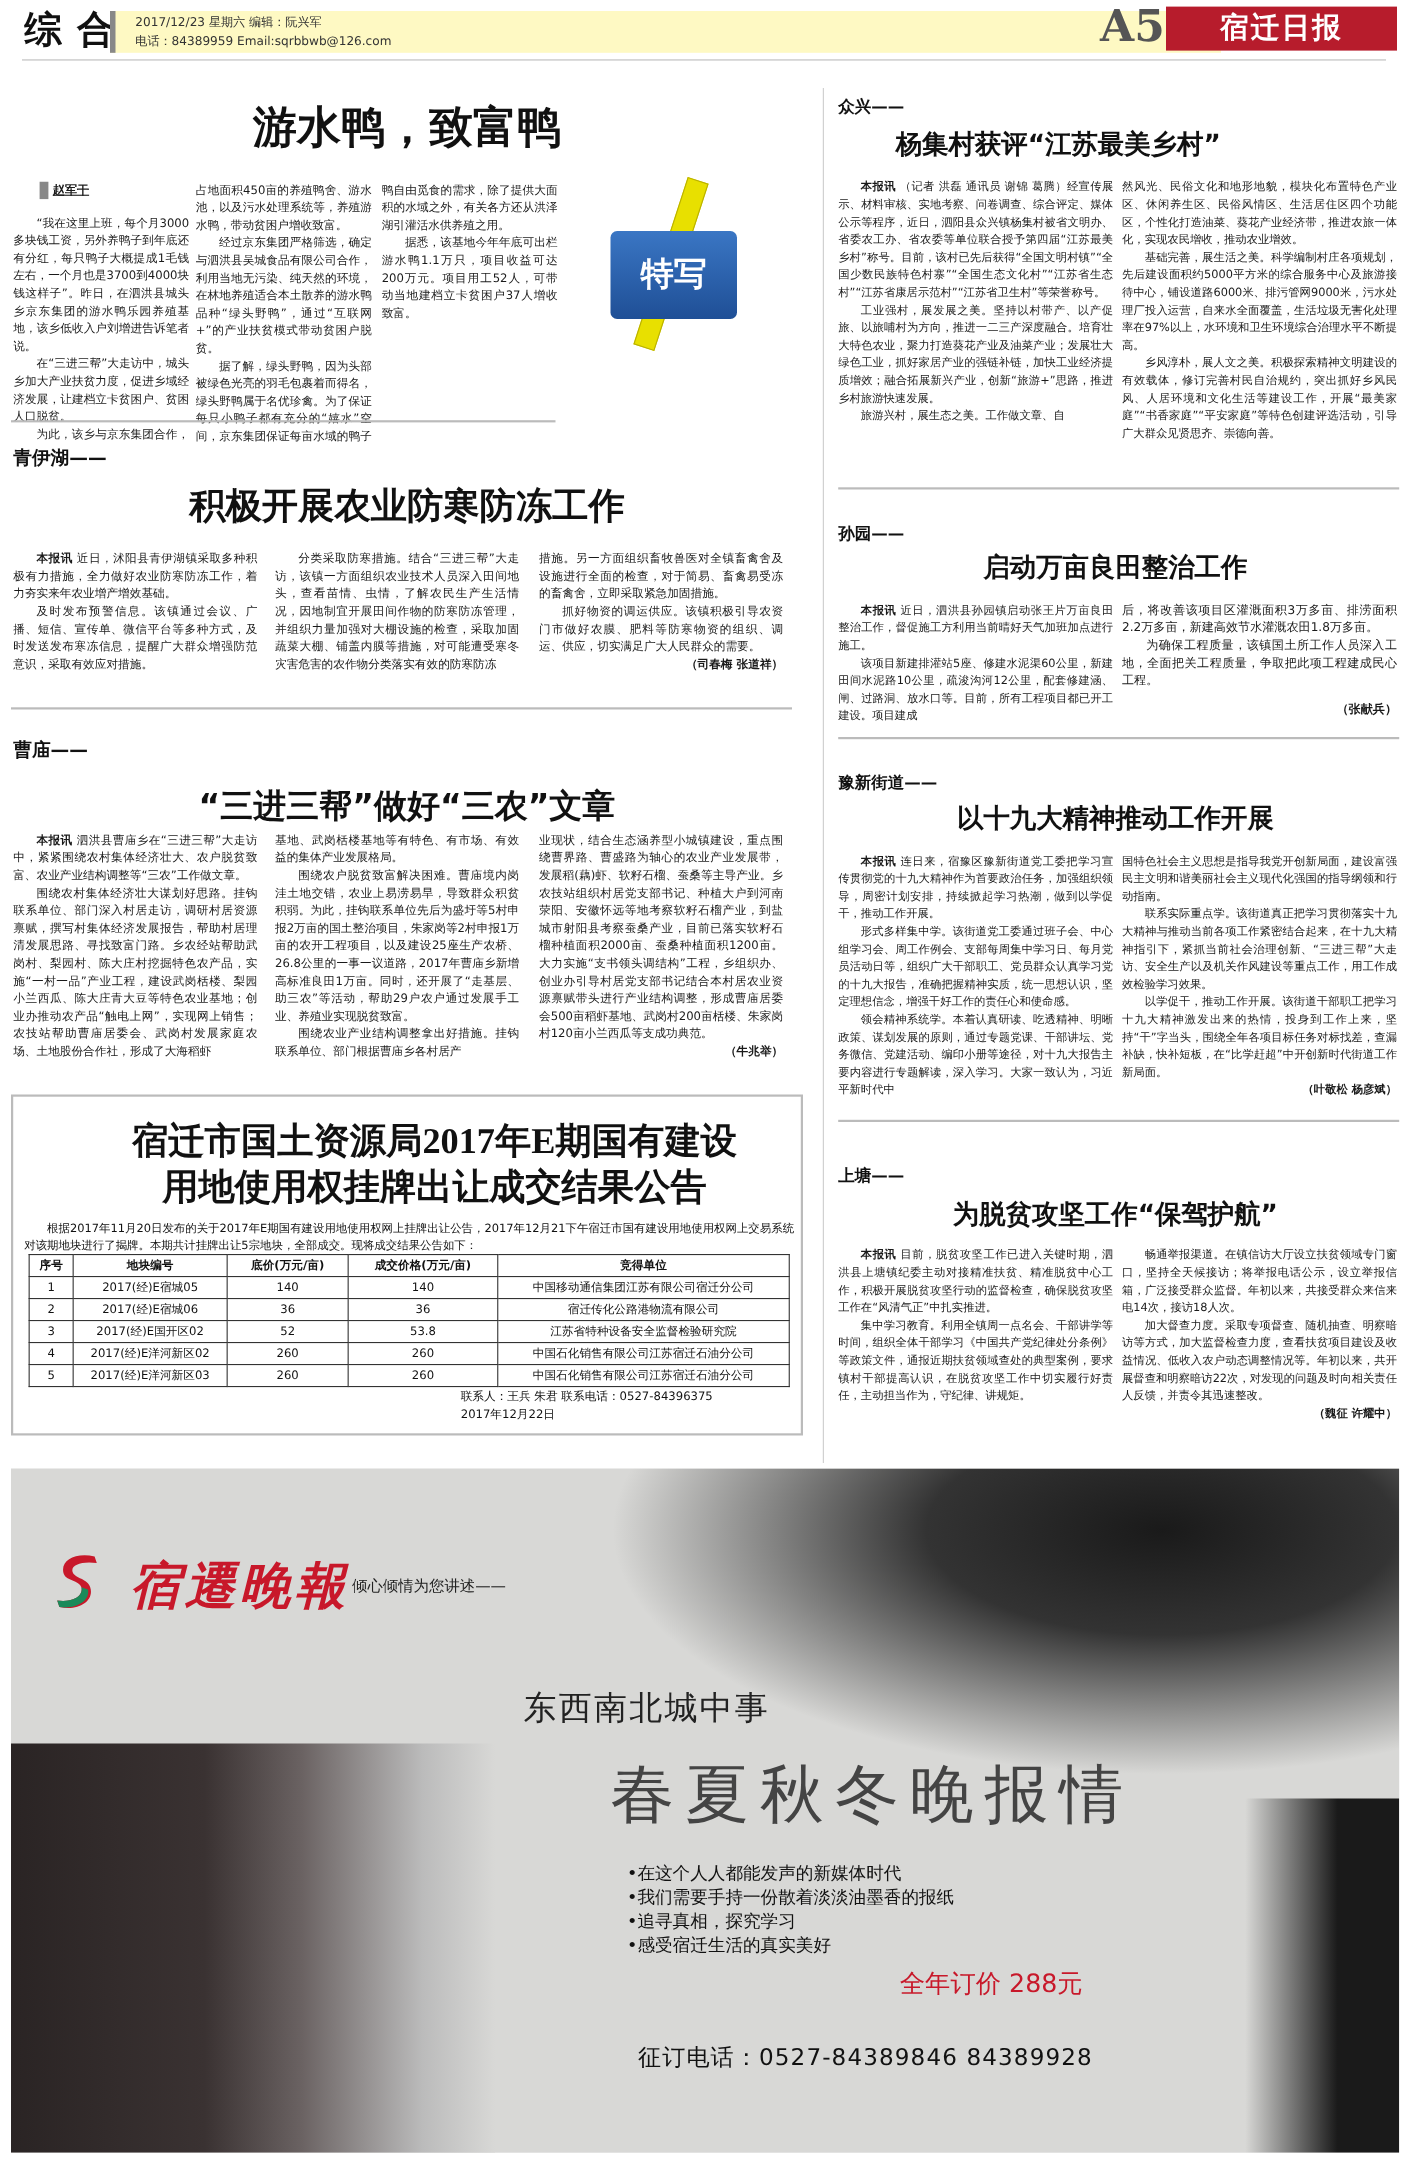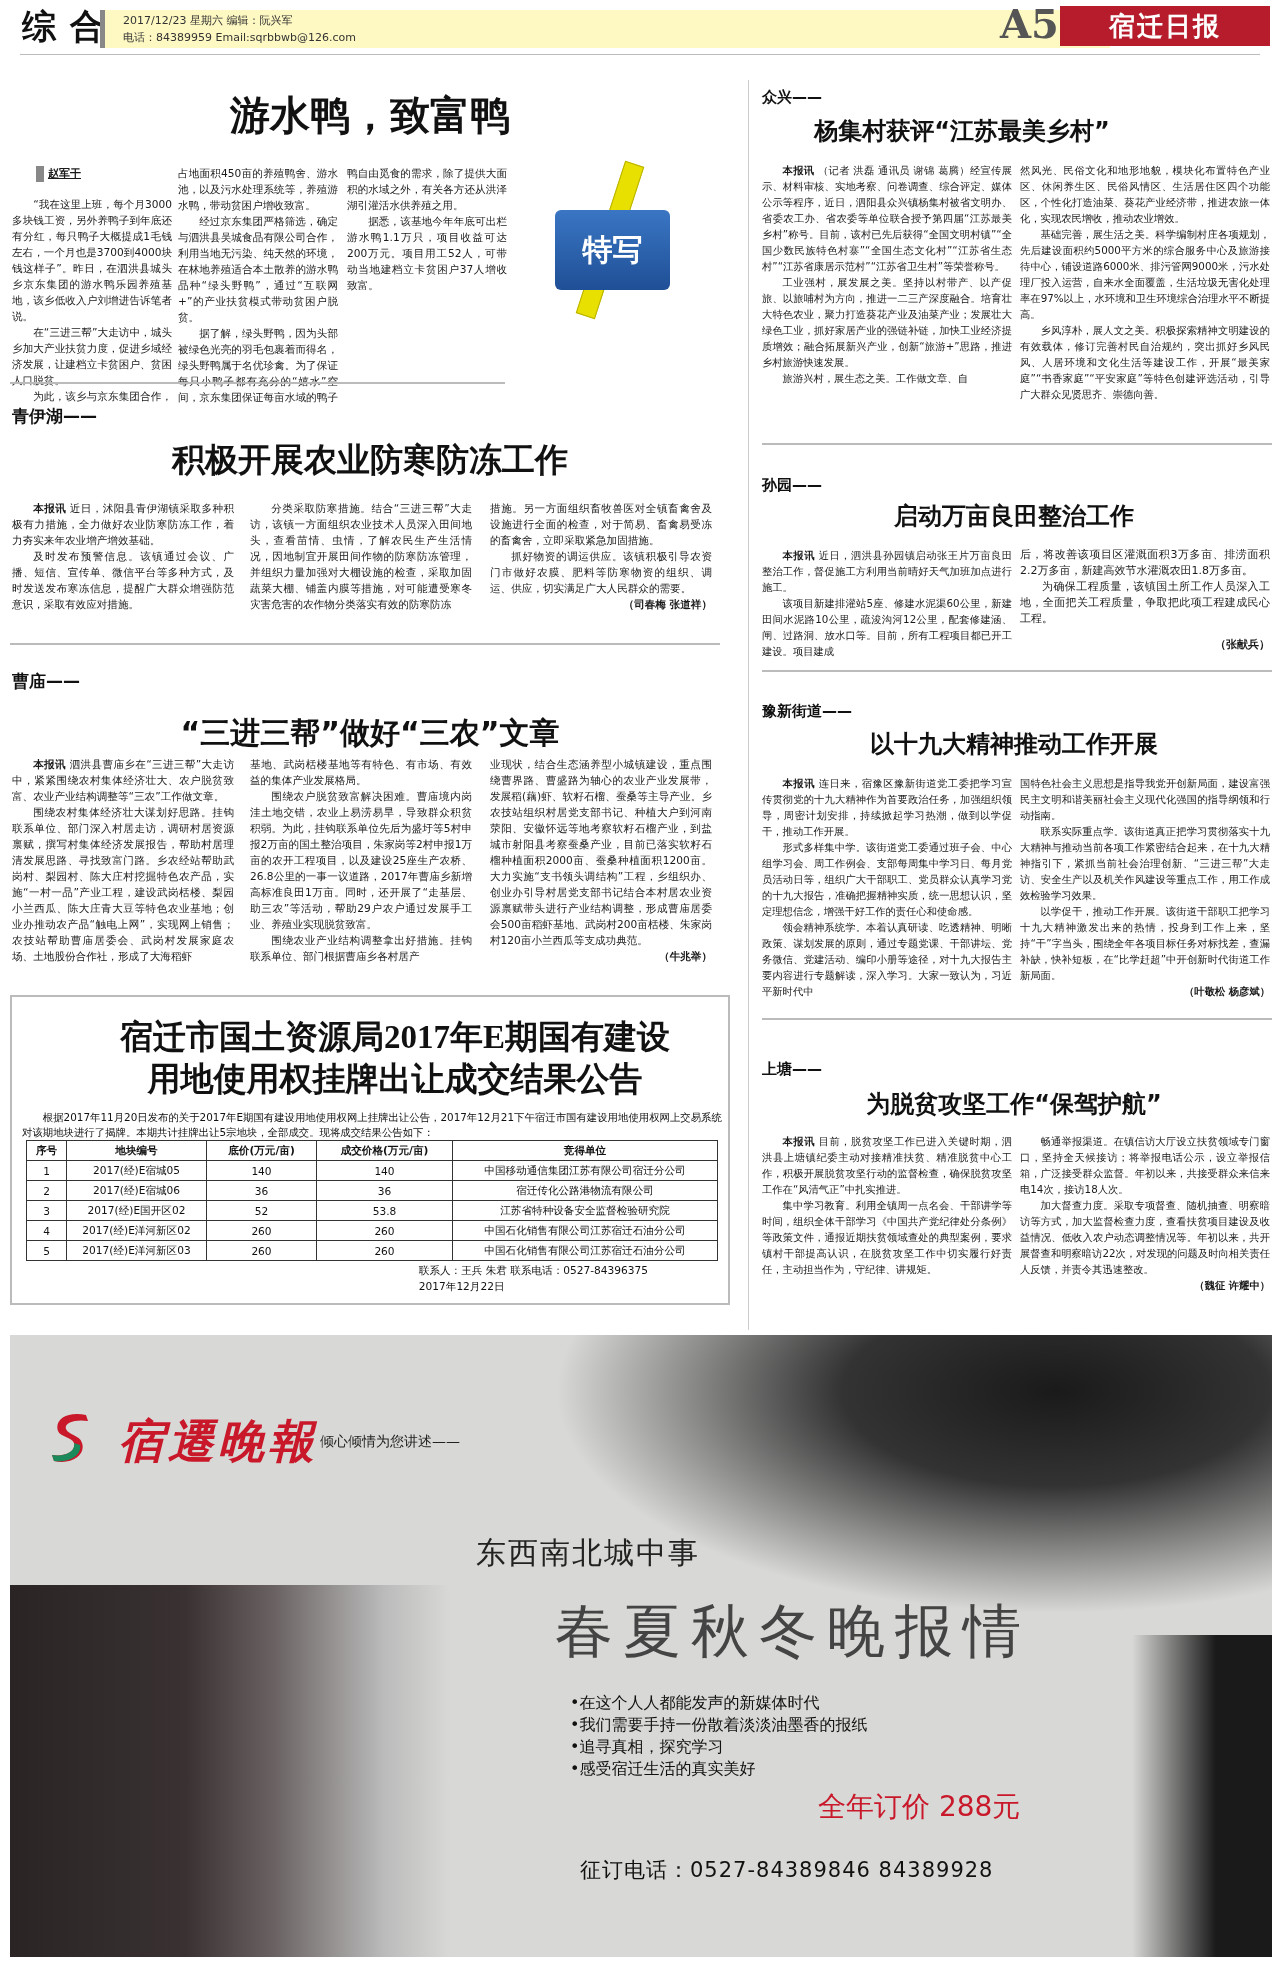--- a/index.html
+++ b/index.html
@@ -32,21 +32,21 @@
   .ad { position: absolute; left: 10px; top: 1335px; width: 1262px; height: 622px; background: #d8d8d6; overflow: hidden; }
   .ad-photo { position: absolute; left: 0; top: 250px; width: 440px; height: 372px; background: linear-gradient(90deg, #2a2424 0%, #3a3232 40%, #6a6262 60%, #bbb 85%, #d8d8d6 100%); }
   .ad-tree { position: absolute; right: 0; top: 0; width: 720px; height: 280px; background: radial-gradient(ellipse at 70% 20%, #1a1a1a 0%, #333 30%, rgba(60,60,60,0.4) 55%, rgba(216,216,214,0) 70%); }
   .ad-tree2 { position: absolute; right: 0; top: 300px; width: 140px; height: 322px; background: linear-gradient(90deg, rgba(216,216,214,0), #1a1a1a 60%); }
   .ad-logo-mark { position: absolute; left: 38px; top: 76px; width: 42px; height: 52px; }
   .ad-logo-text { position: absolute; left: 108px; top: 76px; font-family: "DejaVu Serif", serif; font-size: 46px; font-weight: bold; color: #c8182a; font-style: italic; letter-spacing: 4px; }
   .ad-slogan { position: absolute; left: 310px; top: 98px; font-size: 14px; color: #222; }
   .ad-sub { position: absolute; left: 466px; top: 198px; font-size: 30px; color: #222; letter-spacing: 2px; }
   .ad-big { position: absolute; left: 545px; top: 258px; font-family: "DejaVu Serif", serif; font-size: 58px; color: #444; letter-spacing: 10px; }
   .ad-bullets { position: absolute; left: 560px; top: 357px; font-size: 16px; line-height: 22px; color: #111; }
-  .ad-price { position: absolute; left: 808px; top: 453px; font-size: 28px; color: #c8182a; }
+  .ad-price { position: absolute; left: 808px; top: 453px; font-size: 23px; color: #c8182a; }
   .ad-phone { position: absolute; left: 570px; top: 521px; font-size: 21px; color: #111; letter-spacing: 1px; }
 </style>
 </head>
 <body>
 
 <div class="masthead">
   <div class="section-name">综合</div>
   <div class="info-bar">
     <div class="info-line l1">2017/12/23  星期六  编辑：阮兴军</div>
     <div class="info-line l2">电话：84389959    Email:sqrbbwb@126.com</div>

